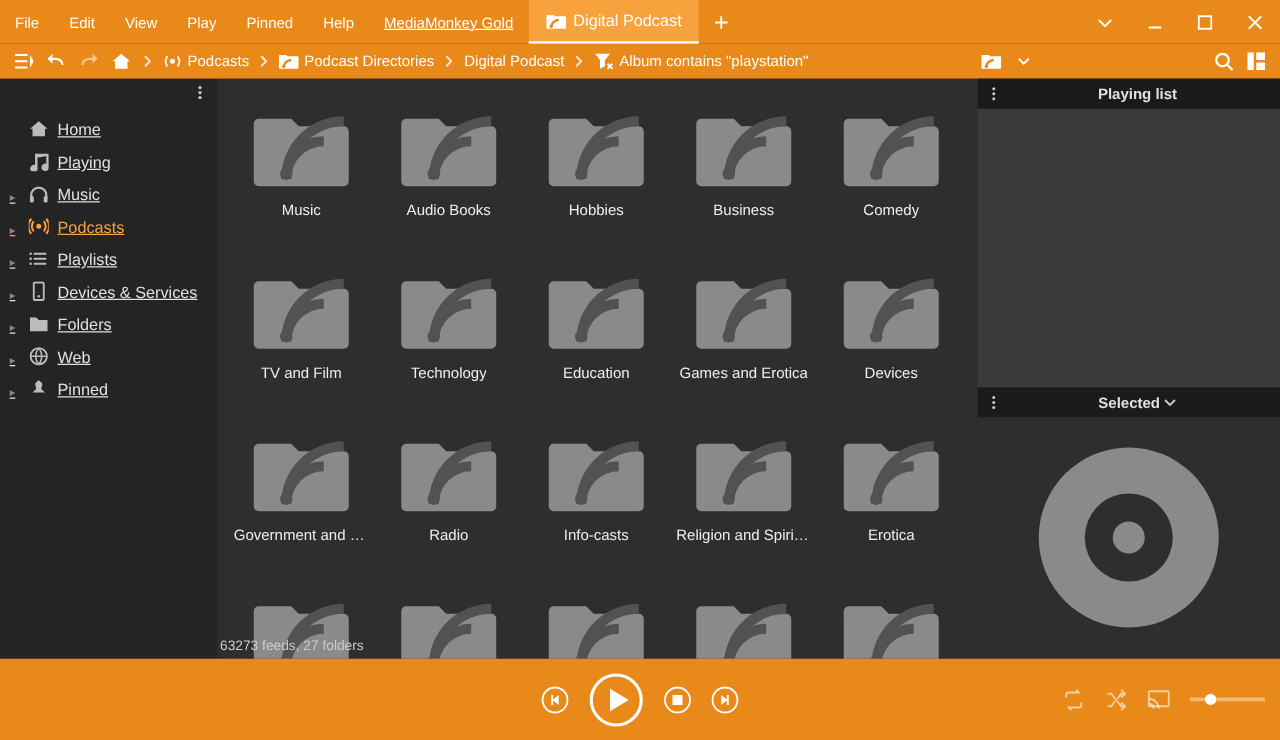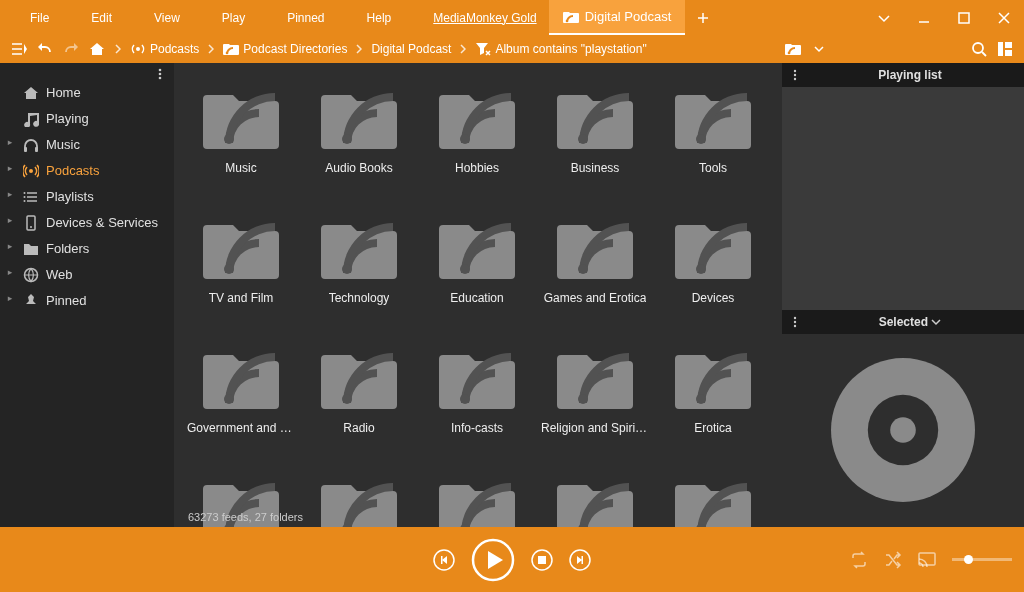--- a/index.html
+++ b/index.html
@@ -1,49 +1,49 @@
 <!DOCTYPE html>
 <html><head>
 <meta charset="utf-8">
 <style>
   * { box-sizing: border-box; margin: 0; padding: 0; }
   body { font-family: "Segoe UI", Arial, sans-serif; font-size: 13px; color: #e0e0e0; background: #2e2e2e; width: 1024px; height: 592px; overflow: hidden; display: flex; flex-direction: column; }
   
   .titlebar { background: #e8891a; height: 35px; display: flex; align-items: center; color: #fff; }
   .menu-items { display: flex; align-items: center; height: 100%; }
-  .menu-item { padding: 0 12px; height: 100%; display: flex; align-items: center; cursor: pointer; font-size: 12px; margin-left: 18px; }
+  .menu-item { padding: 0 12px; height: 100%; display: flex; align-items: center; cursor: pointer; font-size: 12px; }
   .menu-item.app-name { font-weight: 500; text-decoration: underline; }
   .tab-active { background: #f8a23d; height: 100%; display: flex; align-items: center; padding: 0 14px; gap: 6px; border-bottom: 2px solid #fff; }
   .tab-add { padding: 0 12px; height: 100%; display: flex; align-items: center; font-size: 14px; }
   .titlebar-spacer { flex: 1; }
   .win-controls { display: flex; align-items: center; height: 100%; }
   .win-btn { width: 40px; height: 100%; display: flex; align-items: center; justify-content: center; cursor: pointer; }
   
   .toolbar { background: #e8891a; height: 28px; display: flex; align-items: center; color: #fff; padding: 0 8px; gap: 4px; }
   .tb-btn { width: 22px; height: 22px; display: flex; align-items: center; justify-content: center; cursor: pointer; }
   .tb-btn.dim svg { opacity: 0.5; }
   .crumb { display: flex; align-items: center; gap: 4px; font-size: 12px; height: 100%; padding: 0 2px; }
   .crumb-sep { width: 12px; display: flex; justify-content: center; opacity: 0.8; }
   .toolbar-spacer { flex: 1; }
   
   .content { flex: 1; display: flex; min-height: 0; }
   .sidebar { width: 174px; background: #242424; display: flex; flex-direction: column; position: relative; }
   .sb-header { height: 22px; display: flex; justify-content: flex-end; align-items: center; padding-right: 8px; }
-  .sb-item { display: flex; align-items: flex-start; height: 26px; padding-left: 4px; gap: 6px; cursor: pointer; font-size: 13px; }
+  .sb-item { display: flex; align-items: flex-end; height: 26px; padding-left: 4px; gap: 6px; cursor: pointer; font-size: 13px; text-decoration: underline; }
   .sb-item.active { color: #f8a23d; }
   .sb-expand { width: 12px; display: flex; justify-content: center; font-size: 9px; color: #888; }
   .sb-icon { width: 18px; display: flex; justify-content: center; }
   
   .main { flex: 1; background: #2e2e2e; display: flex; flex-direction: column; position: relative; min-width: 0; }
   .grid-wrap { flex: 1; overflow: hidden; padding: 10px 0 0 8px; }
   .grid { display: grid; grid-template-columns: repeat(5, 118px); gap: 0; column-gap: 0; }
   .folder { width: 118px; height: 130px; display: flex; flex-direction: column; align-items: center; justify-content: flex-start; padding-top: 8px; cursor: pointer; }
   .folder-icon { width: 80px; height: 70px; margin-bottom: 10px; }
   .folder-label { font-size: 12px; color: #eee; text-align: center; max-width: 108px; white-space: nowrap; overflow: hidden; text-overflow: ellipsis; }
-  .status-bar { position: absolute; bottom: 4px; left: 14px; font-size: 11px; color: #ccc; }
+  .status-bar { position: absolute; bottom: 4px; left: 2px; font-size: 11px; color: #ccc; }
   
   .right-panel { width: 242px; display: flex; flex-direction: column; background: #2e2e2e; }
   .panel-hdr { background: #1a1a1a; height: 24px; display: flex; align-items: center; padding: 0 8px; font-size: 12px; font-weight: bold; }
   .panel-hdr .dots { width: 14px; }
   .panel-hdr .hdr-title { flex: 1; text-align: center; }
   .playing-body { flex: 1.15; background: #3a3a3a; }
   .selected-body { flex: 1; background: #2e2e2e; display: flex; align-items: center; justify-content: center; }
   .disc { width: 160px; height: 160px; }
   
   .playerbar { background: #e8891a; height: 65px; display: flex; align-items: center; justify-content: center; position: relative; }
@@ -340,21 +340,21 @@
           <div class="folder">
             <svg class="folder-icon" viewBox="0 0 80 70">
               <use href="#folder-rss"></use>
             </svg>
             <div class="folder-label">Business</div>
           </div>
           <div class="folder">
             <svg class="folder-icon" viewBox="0 0 80 70">
               <use href="#folder-rss"></use>
             </svg>
-            <div class="folder-label">Tools</div>
+            <div class="folder-label">Comedy</div>
           </div>
           <div class="folder">
             <svg class="folder-icon" viewBox="0 0 80 70">
               <use href="#folder-rss"></use>
             </svg>
             <div class="folder-label">TV and Film</div>
           </div>
           <div class="folder">
             <svg class="folder-icon" viewBox="0 0 80 70">
               <use href="#folder-rss"></use>

